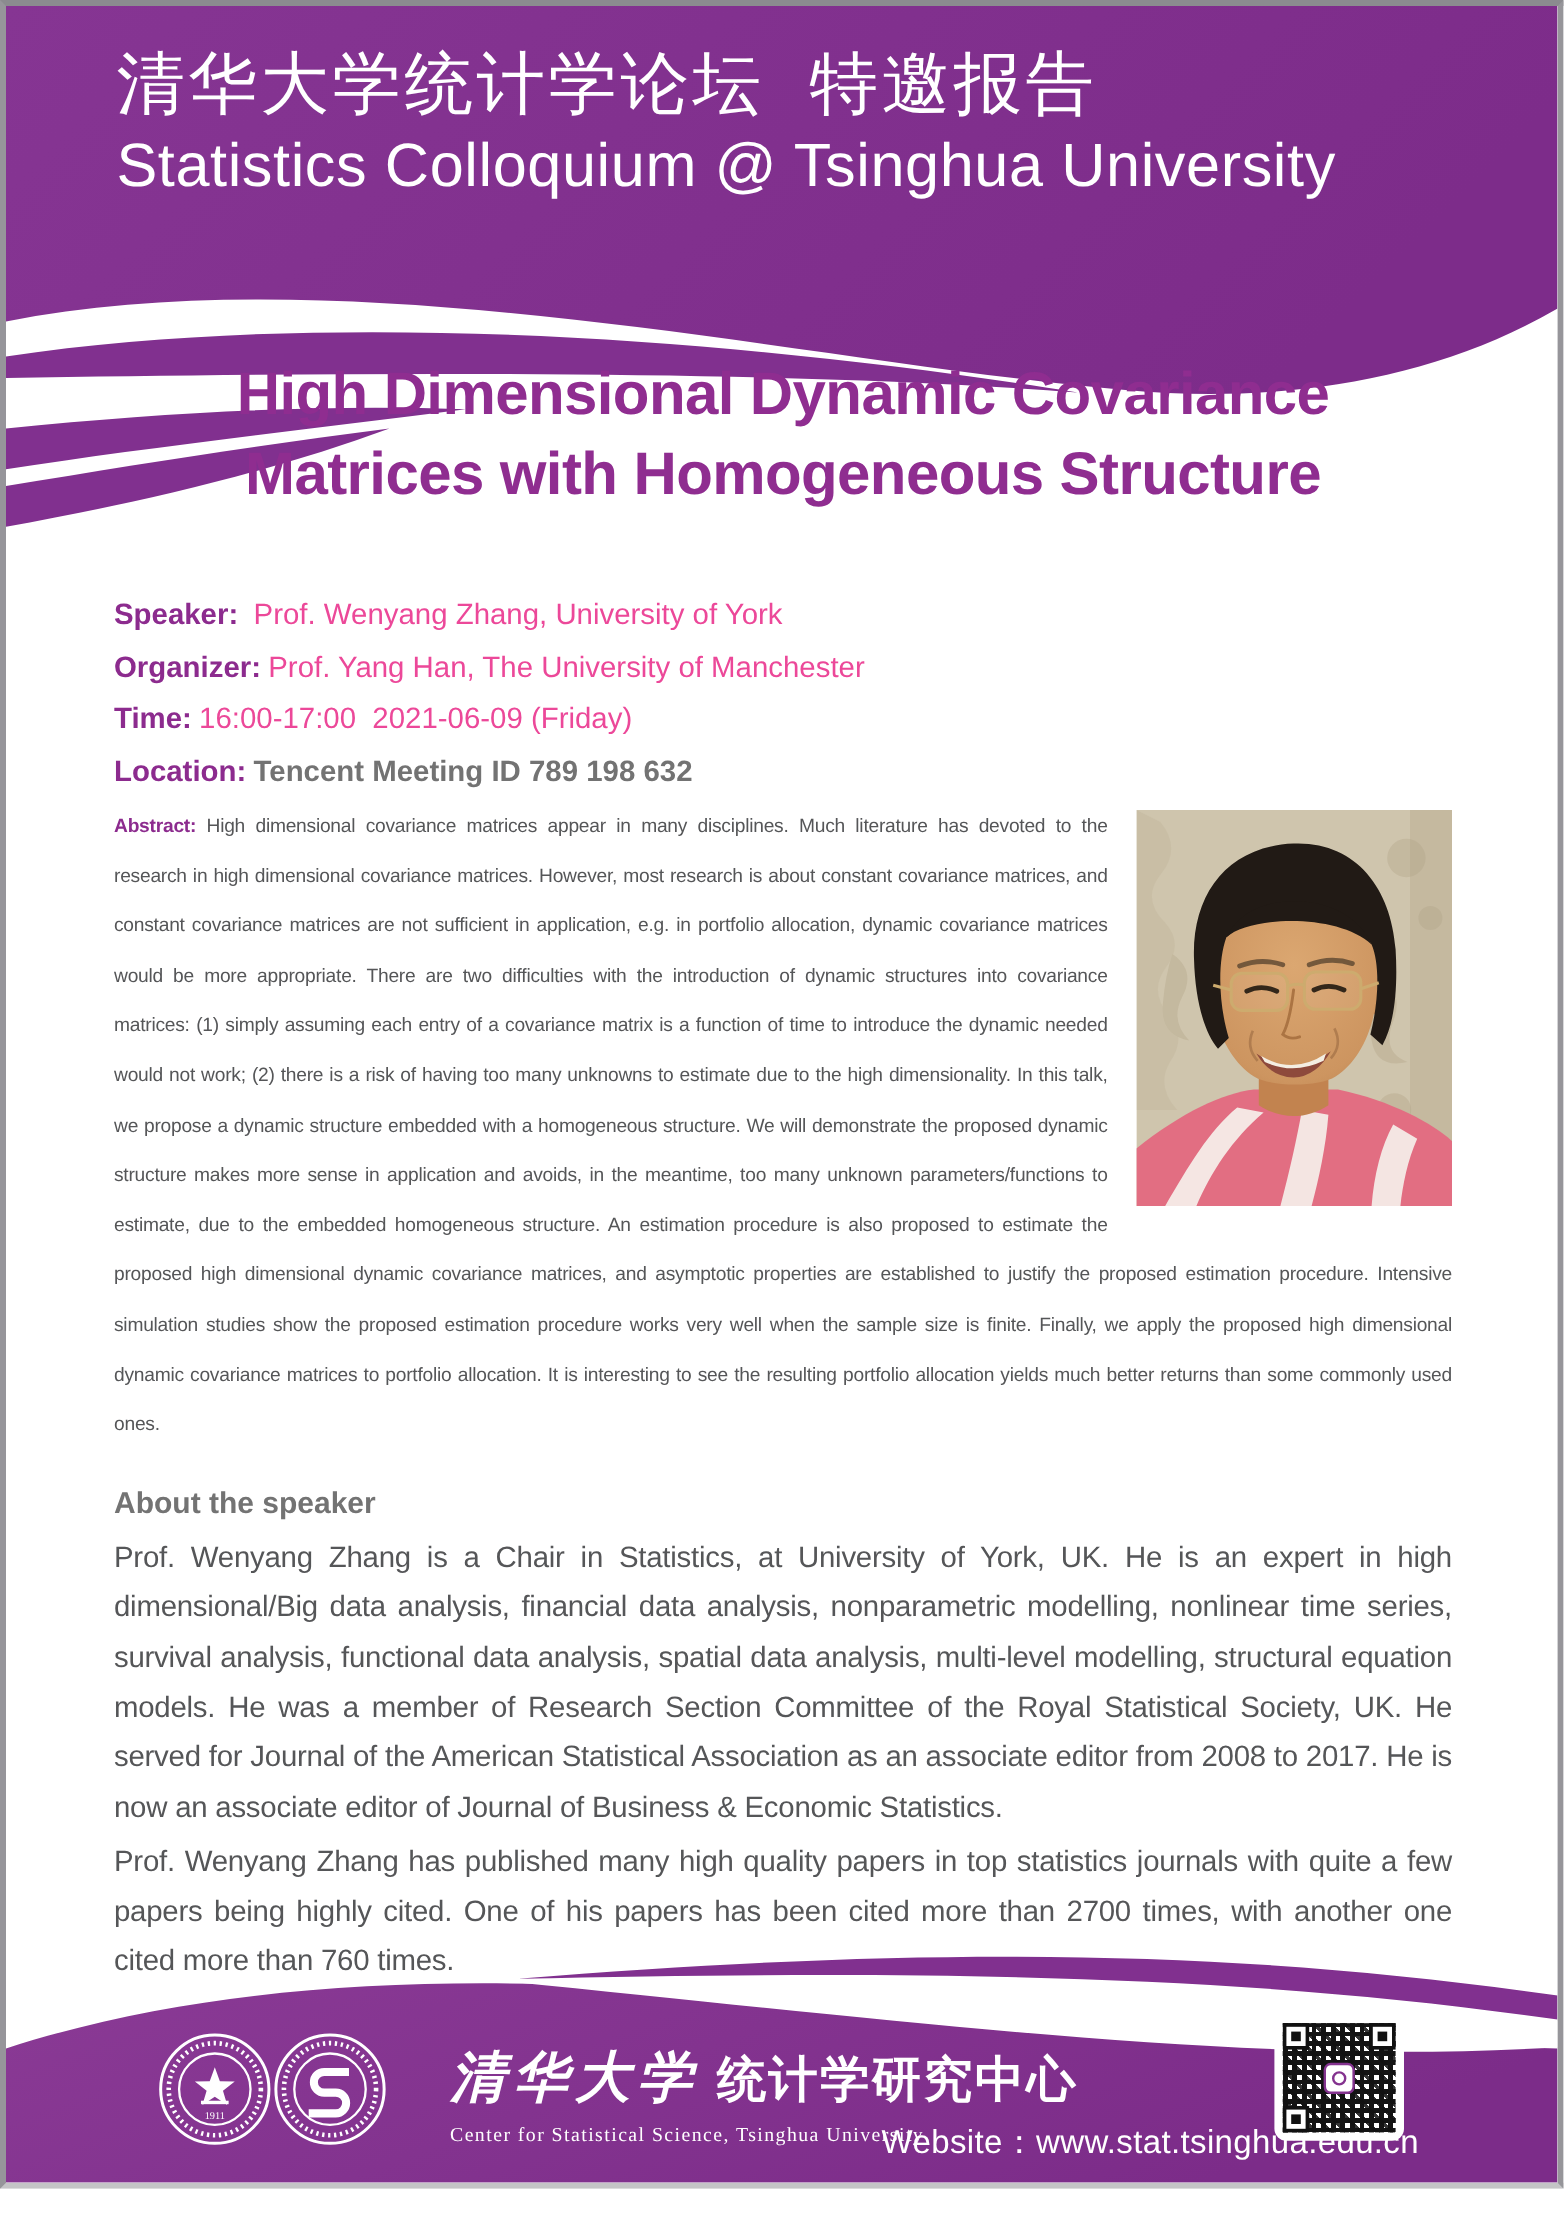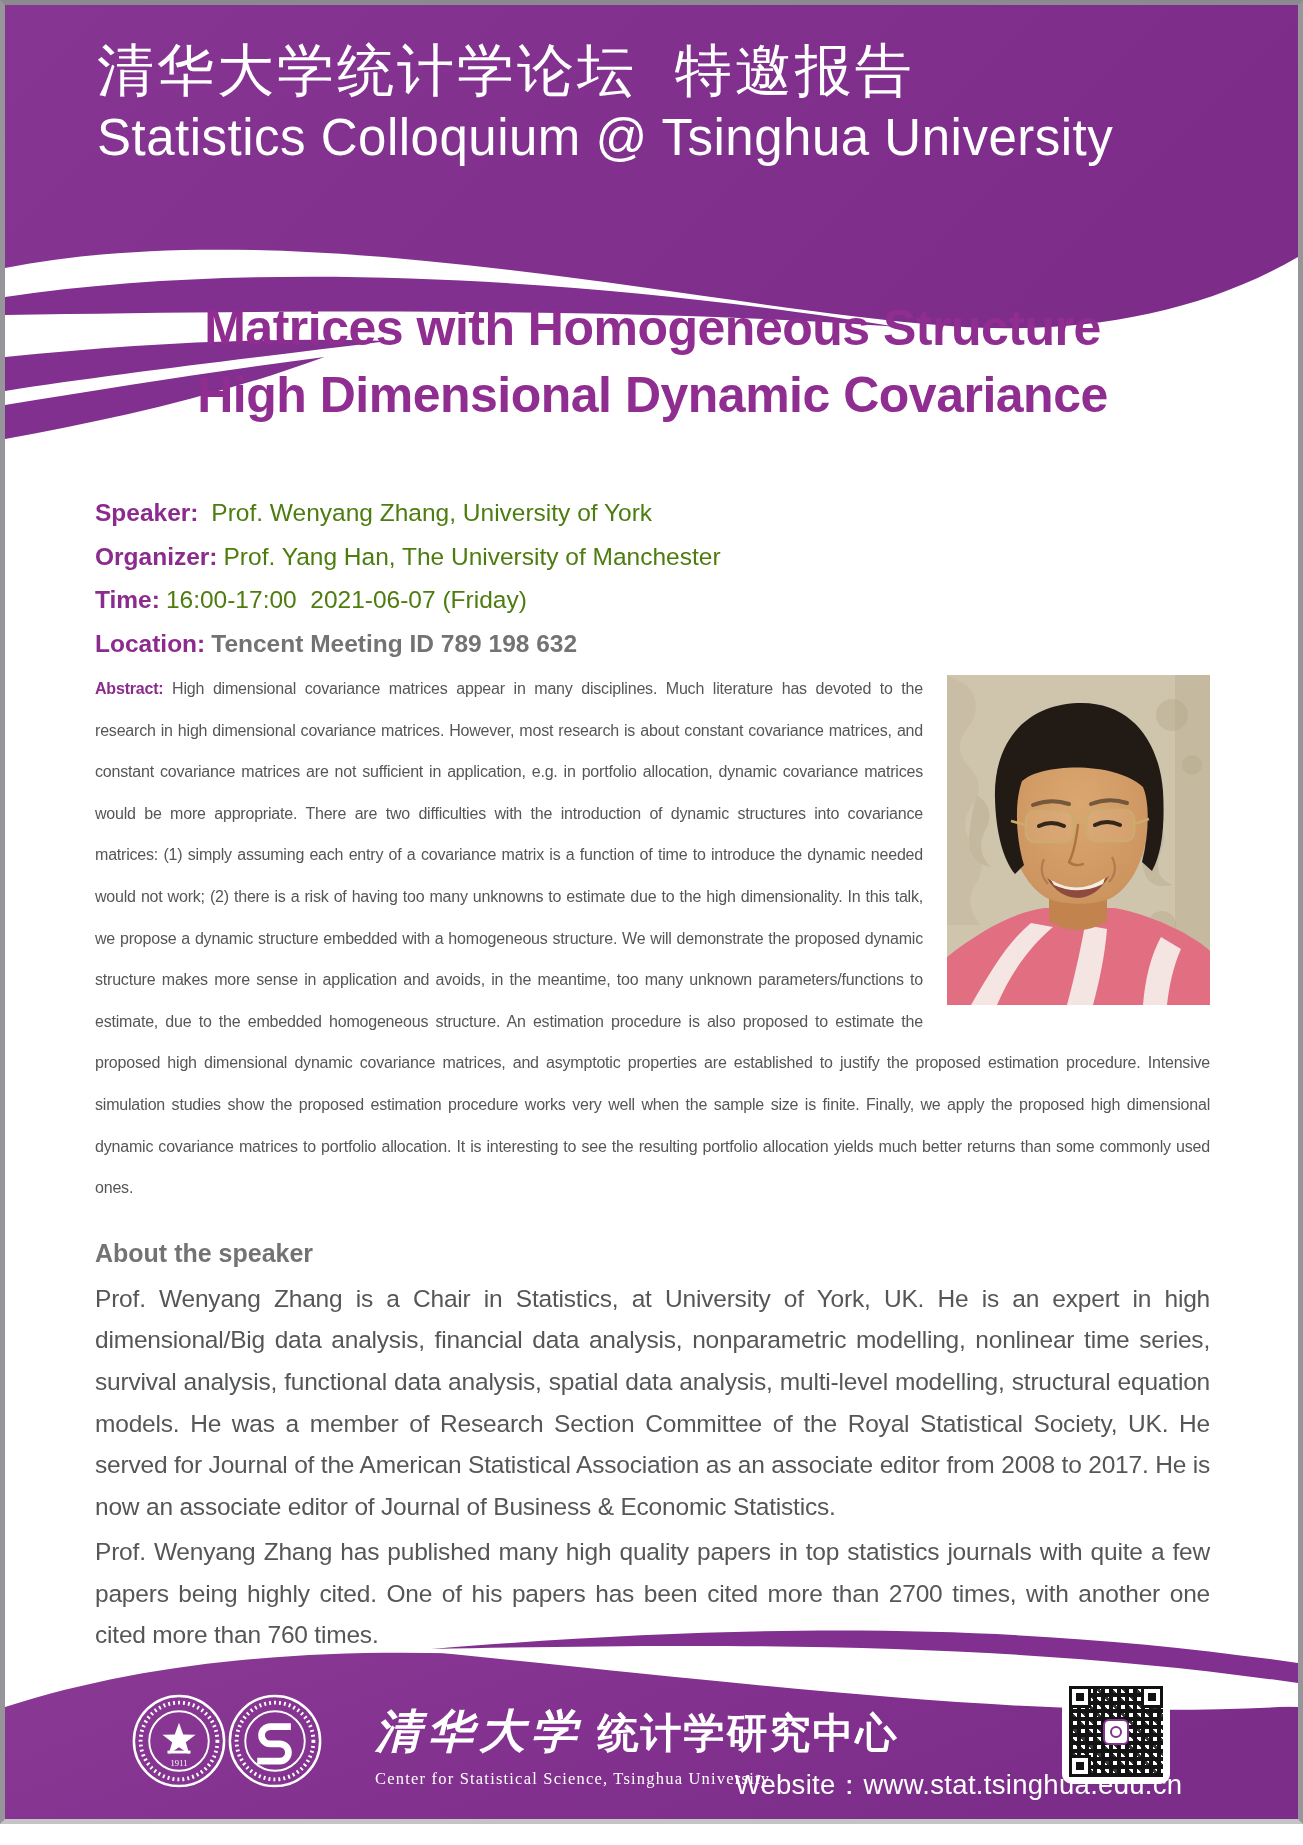--- a/index.html
+++ b/index.html
@@ -13,21 +13,21 @@
   
   .header-wave{position:absolute;top:0;left:0;width:100%;height:470px;z-index:1;}
   .header-text{position:absolute;top:34px;left:92px;z-index:2;color:#ffffff;}
   .header-title-zh{font-size:57px;font-weight:400;letter-spacing:3px;white-space:pre;line-height:1.1;}
   .header-title-en{font-size:51px;font-weight:400;letter-spacing:0.5px;white-space:pre;margin-top:8px;line-height:1.1;}
   
   .main{position:relative;z-index:3;padding:290px 88px 0 90px;}
   .talk-title{margin:0;text-align:center;color:#8F2D90;font-size:50px;line-height:67px;font-weight:bold;letter-spacing:-0.5px;}
   .meta{margin-top:62px;line-height:43.5px;font-size:24.5px;}
   .meta-label{color:#8C2B8E;font-weight:bold;}
-  .meta-value{color:#4d7c0f;white-space:pre-wrap;margin-left:6px;}
+  .meta-value{color:#ec4899;white-space:pre-wrap;margin-left:6px;}
   .meta-value.strong{font-weight:bold;color:#737373;}
   .abstract{margin:3px 0 0 0;text-align:justify;font-size:16px;line-height:41.6px;color:#555658;letter-spacing:-0.2px;}
   .abstract-label{color:#8C2B8E;font-weight:bold;}
   .portrait{float:right;width:263px;height:332px;margin:6px 0 8px 24px;}
   .about-heading{margin:30px 0 10px 0;color:#737373;font-size:25px;font-weight:bold;}
   .bio{margin:0;text-align:justify;font-size:24.5px;line-height:41.6px;color:#555658;letter-spacing:-0.2px;}
   .bio + .bio{margin-top:4px;}
   
   .footer-wave{position:absolute;bottom:0;left:0;width:100%;height:230px;z-index:4;}
   .footer-content{position:absolute;bottom:0;left:0;width:100%;height:230px;z-index:5;color:#fff;}
@@ -71,33 +71,33 @@
   </svg>
 
   <div class="header-text">
     <div class="header-title-zh">清华大学统计学论坛  特邀报告</div>
     <div class="header-title-en">Statistics Colloquium @ Tsinghua University</div>
   </div>
 
   <div class="main">
 
     <h1 class="talk-title">
+      <span style="display:block">High Dimensional Dynamic Covariance</span>
       <span style="display:block">Matrices with Homogeneous Structure</span>
-      <span style="display:block">High Dimensional Dynamic Covariance</span>
     </h1>
 
     <div class="meta">
       <div>
         <span class="meta-label">Speaker:</span><span class="meta-value"> Prof. Wenyang Zhang, University of York</span>
       </div>
       <div>
         <span class="meta-label">Organizer:</span><span class="meta-value">Prof. Yang Han, The University of Manchester</span>
       </div>
       <div>
-        <span class="meta-label">Time:</span><span class="meta-value">16:00-17:00  2021-06-07 (Friday)</span>
+        <span class="meta-label">Time:</span><span class="meta-value">16:00-17:00  2021-06-09 (Friday)</span>
       </div>
       <div>
         <span class="meta-label">Location:</span><span class="meta-value strong">Tencent Meeting ID 789 198 632</span>
       </div>
     </div>
 
     <p class="abstract">
       
       <svg class="portrait" viewBox="0 0 263 330" aria-hidden="true">
         <rect width="263" height="330" fill="#cfc5ad"></rect>

